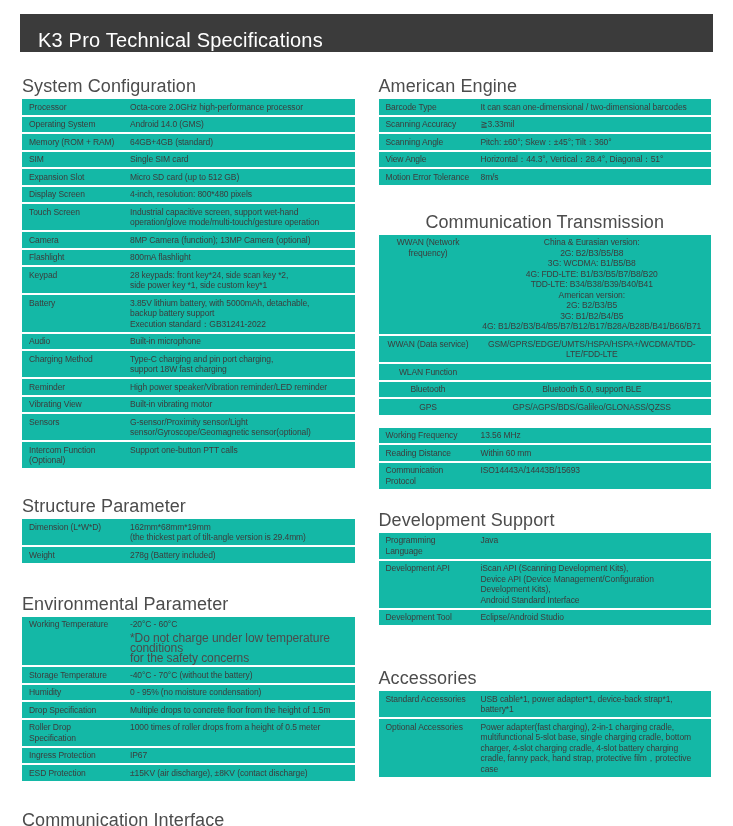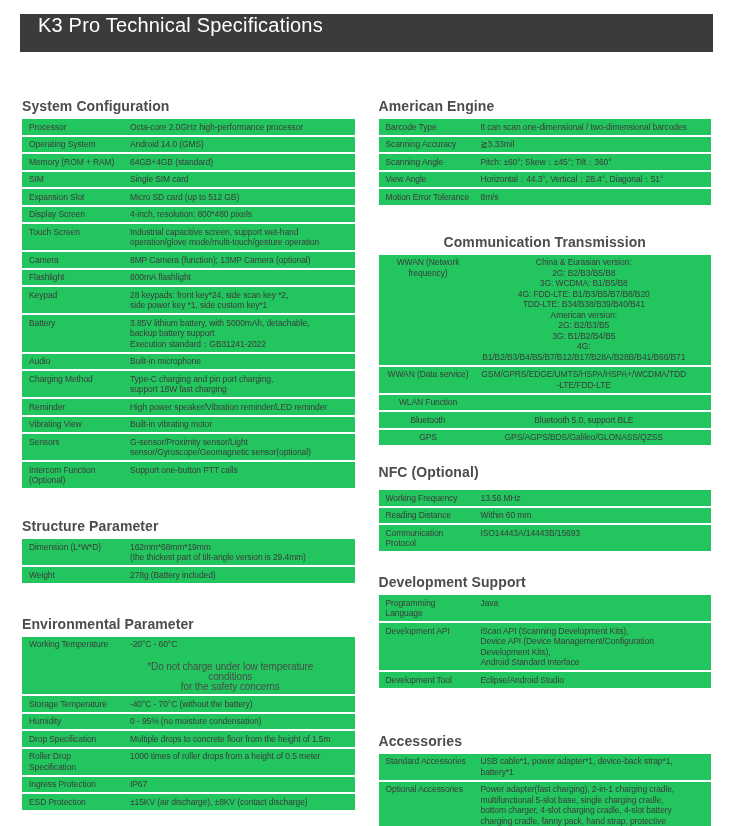--- a/index.html
+++ b/index.html
@@ -8,78 +8,76 @@
     background: #ffffff;
     font-family: "Liberation Sans", sans-serif;
     color: #3d3d3d;
     overflow: hidden;
   }
   .titlebar {
     margin: 14px 20px 8px 20px;
     height: 38px;
     background: #3b3b3b;
     display: flex;
-    align-items: flex-start;
+    align-items: flex-end;
     padding: 0 18px;
   }
   .titlebar h1 {
     color: #ffffff;
     font-size: 20px;
     font-weight: 500;
     letter-spacing: 0.2px;
   }
   .columns {
     display: flex;
     margin: 27px 22px 0 22px;
     gap: 24px;
   }
   .col { flex: 1 1 0; min-width: 0; }
   .section-title {
-    font-size: 14px;
+    font-size: 18px;
     line-height: 15px;
-    font-weight: 700;
+    font-weight: 400;
     color: #4c4c4c;
     margin-bottom: 5px;
     letter-spacing: 0.1px;
-    margin-top: 20px;
   }
   .spec-table { width: 100%; }
   .trow {
     display: flex;
-    background: #22c55e;
+    background: #14b8a6;
     margin-bottom: 2px;
   }
   .tlabel, .tvalue {
     font-size: 8.5px;
     line-height: 10.5px;
     letter-spacing: -0.1px;
     padding: 2.5px 4px 2.5px 7px;
   }
   .tlabel {
     flex: 0 0 102px;
     width: 102px;
     color: #3c3c3c;
   }
   .col-right .tlabel { flex: 0 0 96px; width: 96px; }
   .tvalue {
     flex: 1 1 auto;
     min-width: 0;
     padding-left: 6px;
-    padding-right: 24px;
+    padding-right: 8px;
     white-space: pre-line;
     overflow-wrap: anywhere;
     color: #3c3c3c;
   }
   .tnote {
-    font-size: 10px;
+    font-size: 12px;
     line-height: 10px;
     color: #4b4b4b;
     white-space: pre-line;
-    margin-top: 12px;
-    text-align: center;
+    margin-top: 3px;
   }
   
   .spec-section { margin-bottom: 32px; }
   .s-sysconfig   { margin-bottom: 31px; }
   .s-structure   { margin-bottom: 34px; }
   .s-environment { margin-bottom: 32px; }
   .s-comminterface { margin-bottom: 0; }
   .s-scanning    { margin-bottom: 30px; }
   .s-commtrans   { margin-bottom: 13px; text-align: center; }
   .s-nfc         { margin-bottom: 24px; }
@@ -292,21 +290,20 @@
               <div class="tvalue">Bluetooth 5.0, support BLE</div>
             </div>
             <div class="trow">
               <div class="tlabel">GPS</div>
               <div class="tvalue">GPS/AGPS/BDS/Galileo/GLONASS/QZSS</div>
             </div>
           </div>
       </section>
 
       <section class="spec-section s-nfc">
-        <h2 class="section-title">NFC (Optional)</h2>
         <div class="spec-table">
             <div class="trow">
               <div class="tlabel">Working Frequency</div>
               <div class="tvalue">13.56 MHz</div>
             </div>
             <div class="trow">
               <div class="tlabel">Reading Distance</div>
               <div class="tvalue">Within 60 mm</div>
             </div>
             <div class="trow">

